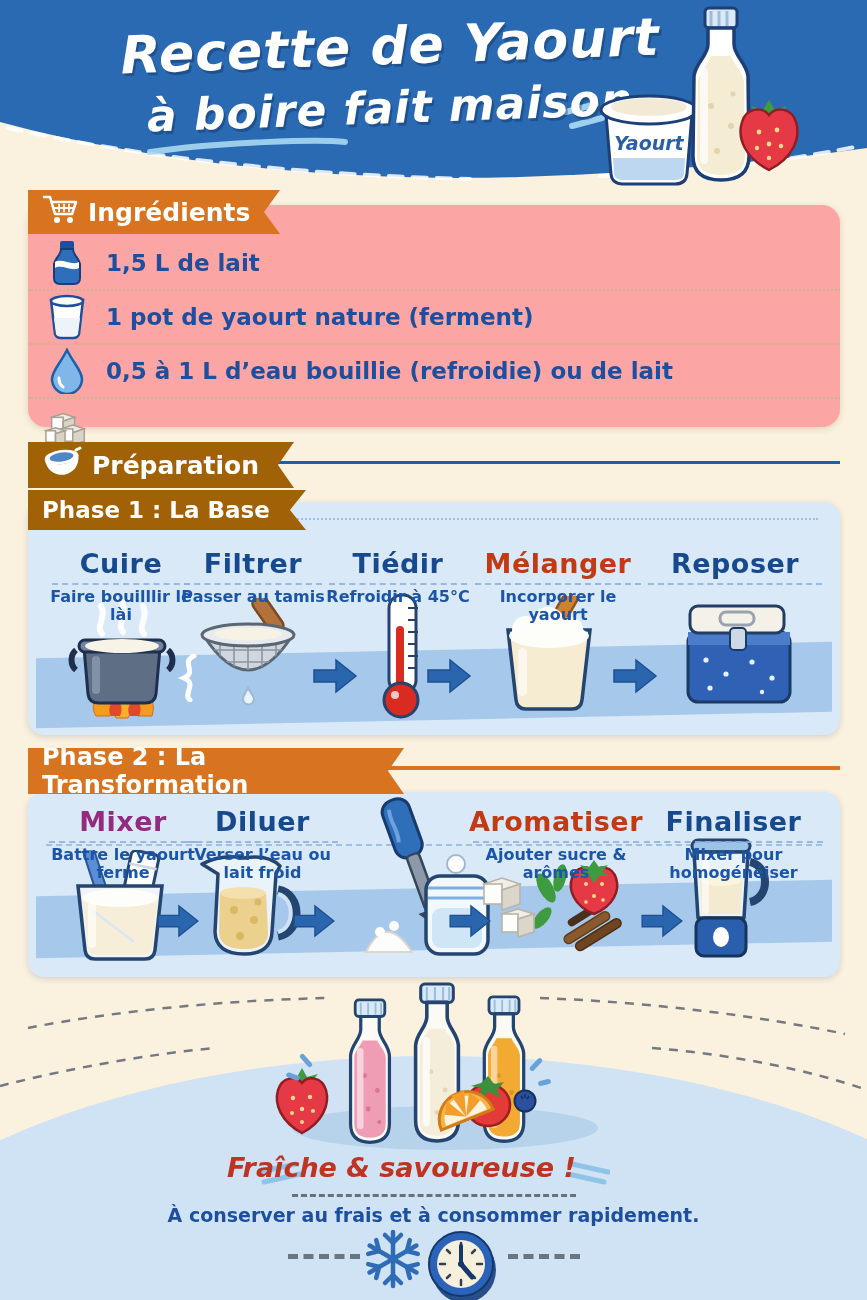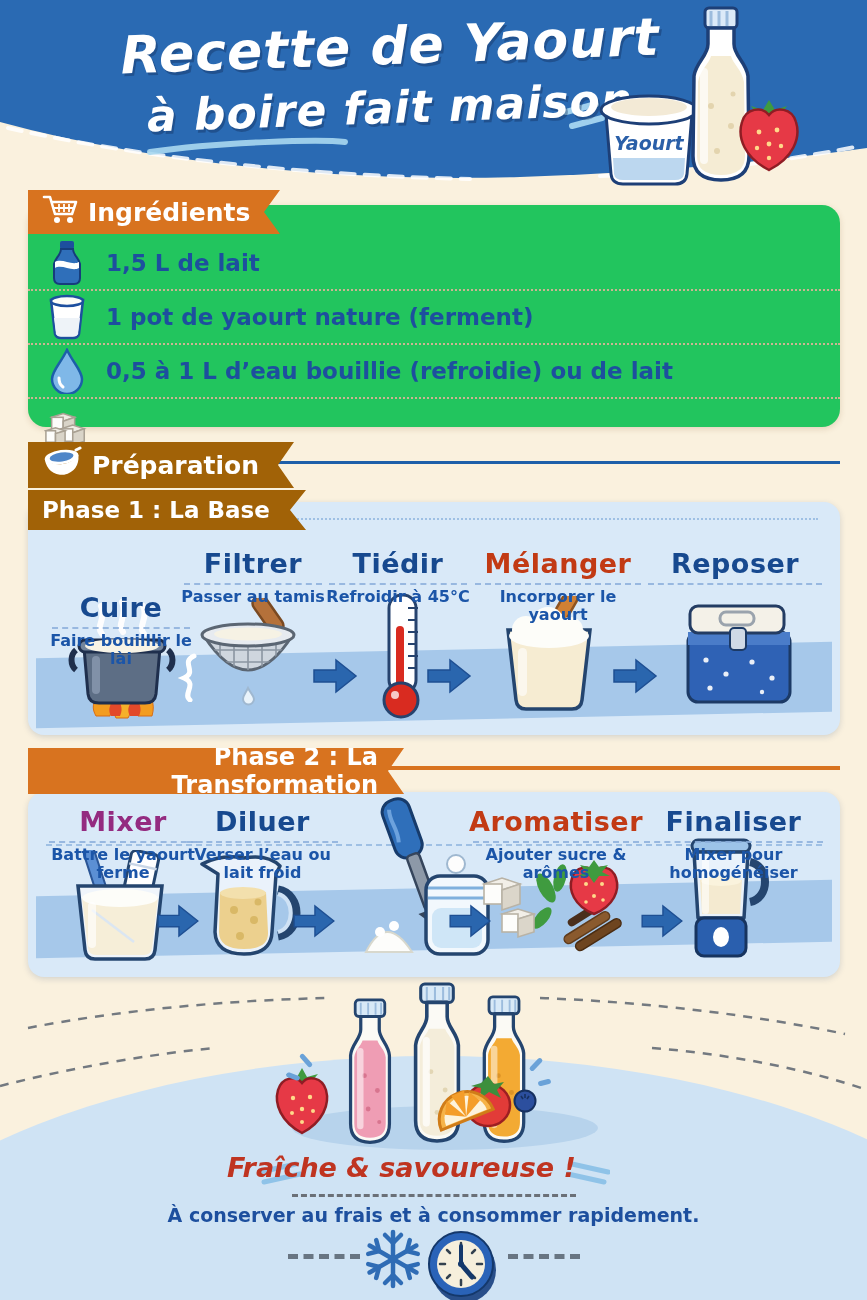--- a/index.html
+++ b/index.html
@@ -7,25 +7,25 @@
          font-family:"DejaVu Sans","Liberation Sans",sans-serif;}
   .abs{position:absolute;}
   
   .h-title{color:#ffffff;font-weight:bold;font-style:italic;text-align:center;
            text-shadow:2px 3px 0 rgba(16,42,84,.38);letter-spacing:1px;line-height:1;}
   .t1{font-size:52px;transform:rotate(-2deg);}
   .t2{font-size:44px;transform:rotate(-2deg);}
   
   .ribbon{display:flex;align-items:center;gap:10px;color:#fff;font-weight:bold;
           padding:0 26px 0 14px;box-shadow:0 3px 4px rgba(60,40,10,.3);
-          clip-path:polygon(0 0,100% 0,calc(100% - 16px) 50%,100% 100%,0 100%);text-align:right;}
+          clip-path:polygon(0 0,100% 0,calc(100% - 16px) 50%,100% 100%,0 100%);}
   .ribbon.blue{background:#a16207;}
   .ribbon.orange{background:#d8731f;}
   
-  .panel-peach{background:#22c55e;border-radius:18px;box-shadow:0 2px 6px rgba(120,80,30,.18);}
+  .panel-peach{background:#fca5a5;border-radius:18px;box-shadow:0 2px 6px rgba(120,80,30,.18);}
   .ing-row{display:flex;align-items:center;gap:16px;height:52px;padding-left:16px;
            border-bottom:2px dotted #cdb493;}
   .ing-row:last-child{border-bottom:none;}
   .ing-ic{width:46px;display:flex;justify-content:center;flex:none;}
   .ing-tx{font-size:23px;font-weight:bold;color:#1d4f9e;}
   
   .panel-blue{background:#d9e9f8;border-radius:16px;box-shadow:0 2px 6px rgba(40,70,120,.18);}
   .band{background:#a6c8ea;transform:skewY(-1.2deg);}
   .dotline{border-top:2px dotted #9fc0e4;}
   .dashline{border-top:2px dashed #9fc0e4;}
@@ -165,21 +165,21 @@
           <path d="M34 4 L38 2" stroke="#ffffff" stroke-width="3" stroke-linecap="round"></path>
         </svg>
     </span>
     <span>Préparation</span>
   </div>
 
   <div class="abs panel-blue" style="left:28px;top:502px;width:812px;height:233px;z-index:1;">
     <div class="abs dotline" style="left:22px;right:22px;top:16px;"></div>
     <div class="abs band" style="left:8px;right:8px;top:148px;height:70px;"></div>
 
-    <div class="abs col" style="left:18px;top:46px;width:150px;margin-top:44px;">
+    <div class="abs col" style="left:18px;top:46px;width:150px;">
       <div class="stitle navy">Cuire</div>
       <div class="ssub">Faire bouilllir le lài</div>
     </div>
     <div class="abs col" style="left:150px;top:46px;width:150px;">
       <div class="stitle navy">Filtrer</div>
       <div class="ssub">Passer au tamis</div>
     </div>
     <div class="abs col" style="left:295px;top:46px;width:150px;">
       <div class="stitle navy">Tiédir</div>
       <div class="ssub">Refroidir à 45°C</div>

